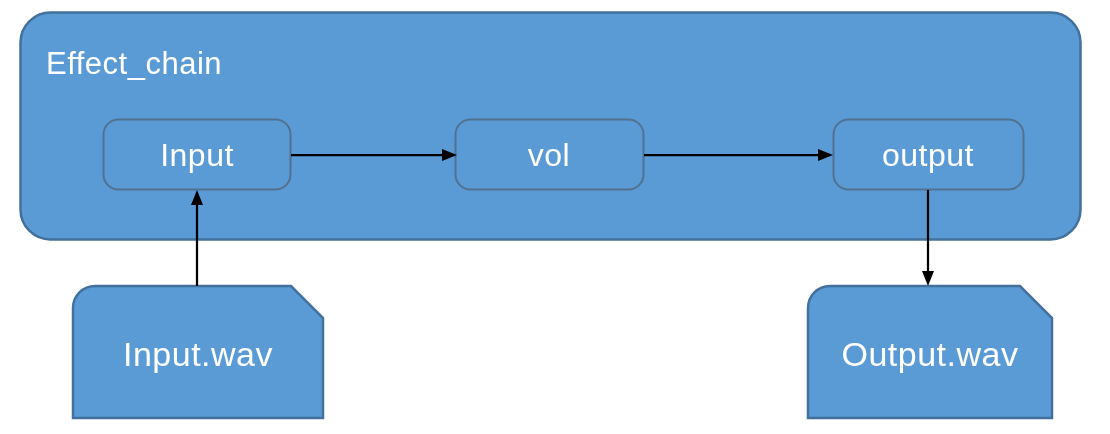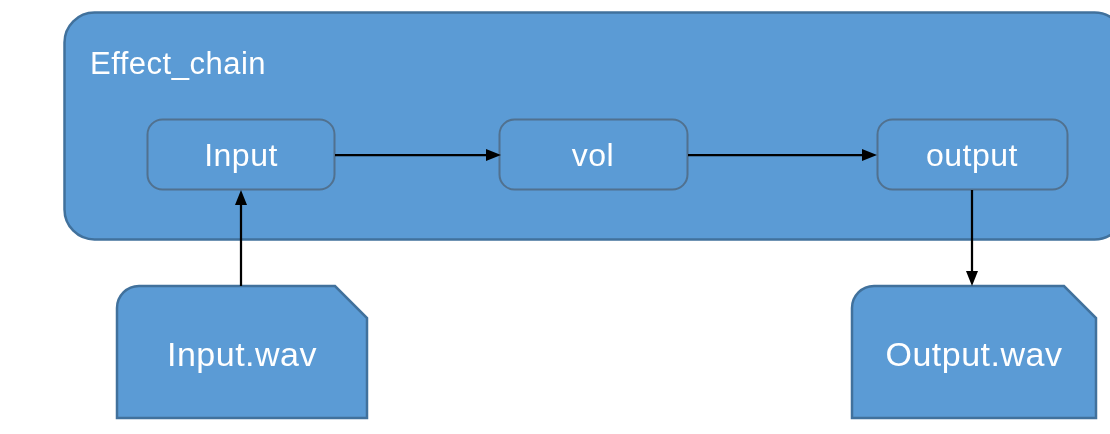--- a/index.html
+++ b/index.html
@@ -7,21 +7,20 @@
     padding: 0;
     background: #ffffff;
     width: 1110px;
     height: 434px;
     overflow: hidden;
   }
   .canvas-wrap {
     position: relative;
     width: 1014px;
     height: 434px;
-    margin-left: 44px;
   }
   svg {
     display: block;
     font-family: "Liberation Sans", sans-serif;
   }
   .shape-fill {
     fill: #5B9BD5;
   }
   .outer-stroke {
     stroke: #41719C;

